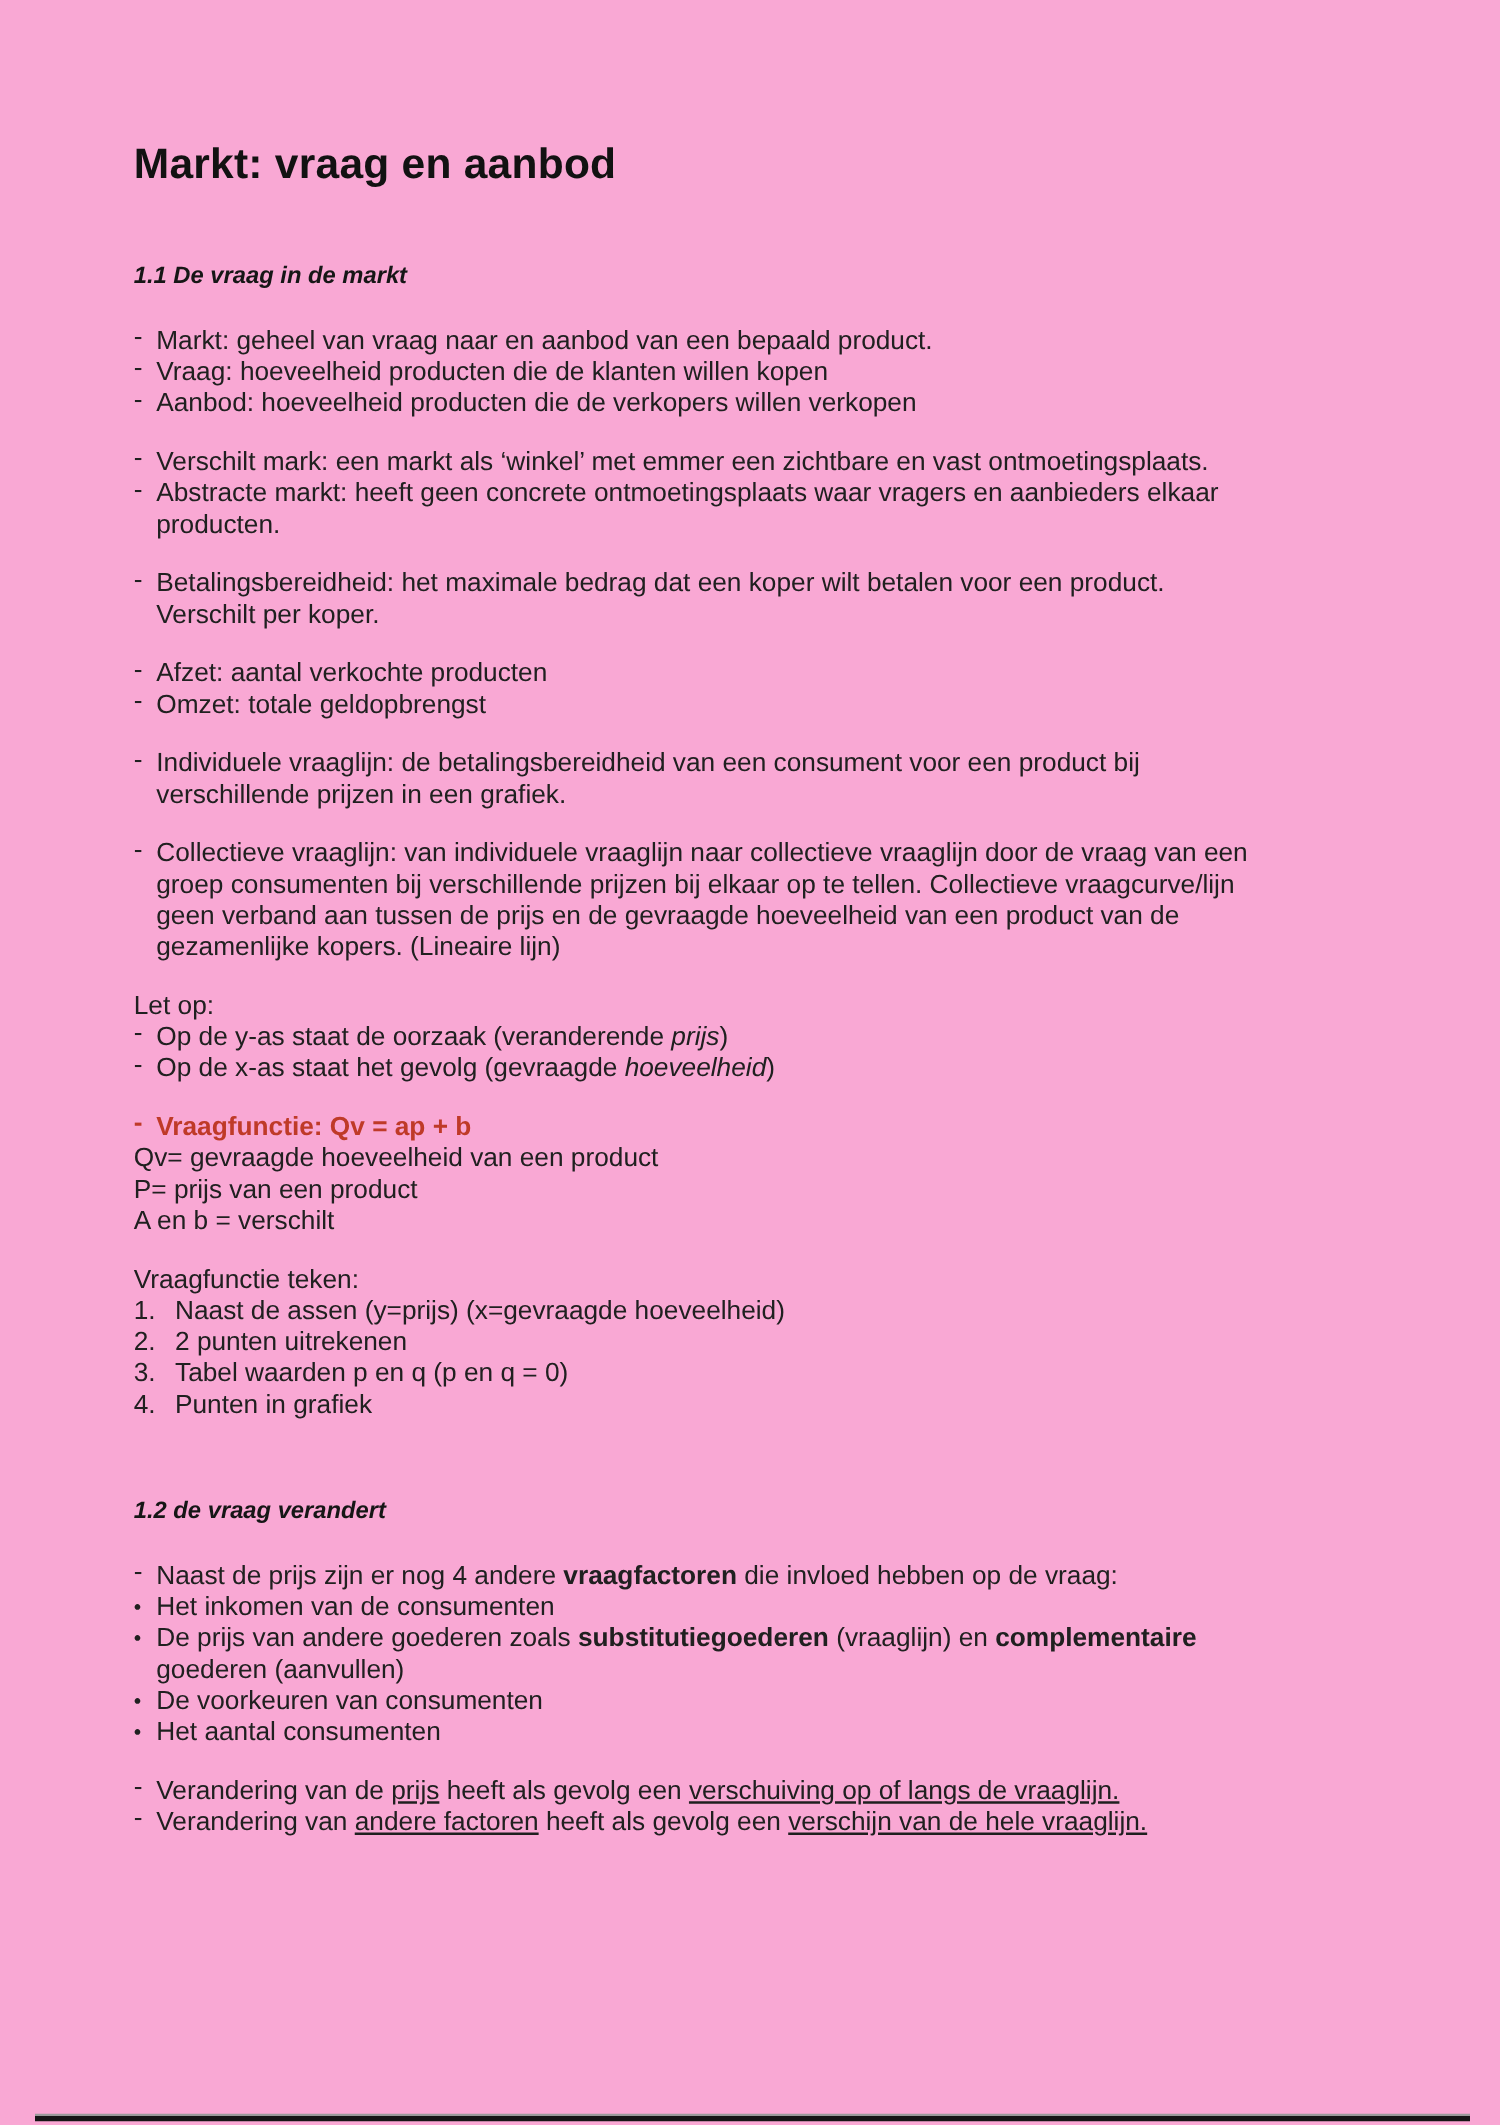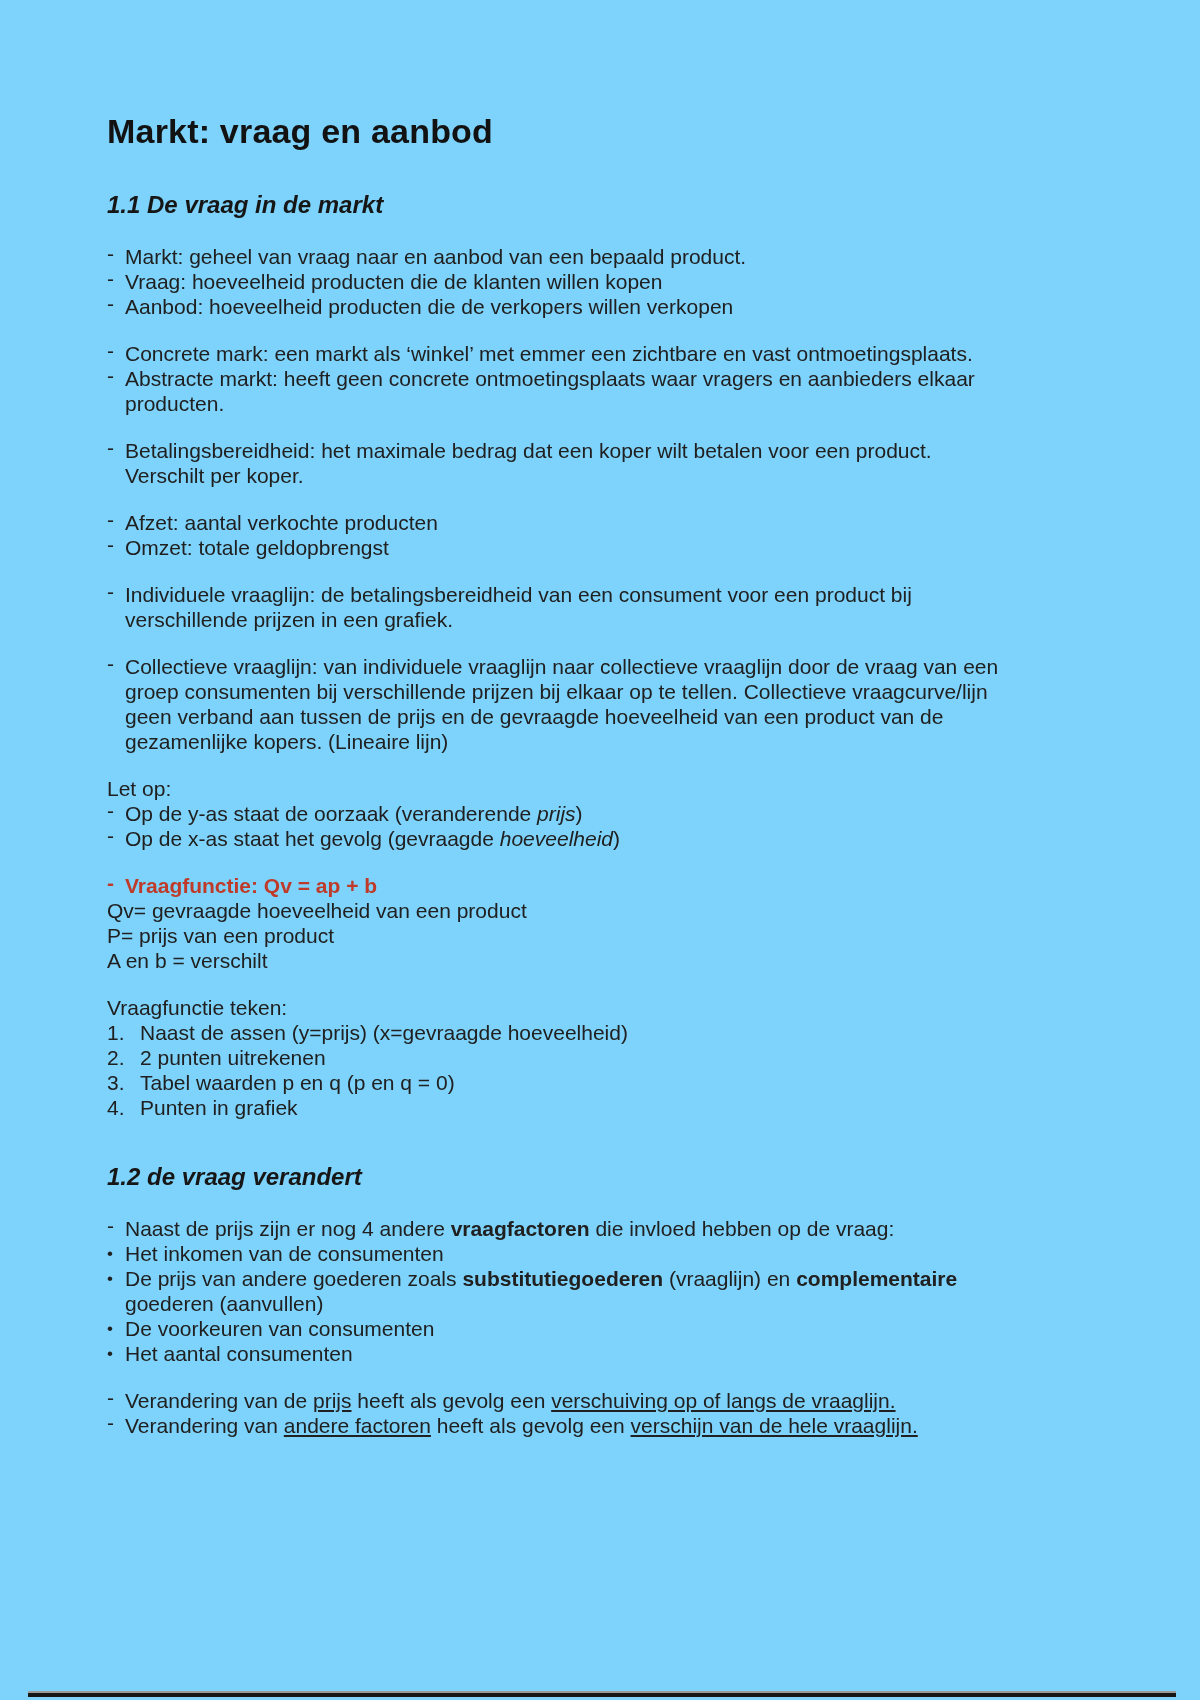--- a/index.html
+++ b/index.html
@@ -8,30 +8,30 @@
   }
   html,body{margin:0;padding:0;}
   body{
     width:1200px;height:1700px;
     background:#ffffff;
     font-family:"Liberation Sans", sans-serif;
     color:var(--ink);
     position:relative;
     overflow:hidden;
   }
-  .page{position:absolute;inset:0;background:#7dd3fc;}
+  .page{position:absolute;inset:0;background:#f9a8d4;}
   .doc{padding:114px 60px 0 107px;}
 
   h1.title{
     font-size:34px;line-height:34px;font-weight:bold;
     margin:0;color:#121212;letter-spacing:0.2px;
   }
   h2.heading{
-    font-size:24px;line-height:26px;font-weight:bold;font-style:italic;
-    margin:44px 0 26px 0;color:#161616;
+    font-size:19px;line-height:26px;font-weight:bold;font-style:italic;
+    margin:60px 0 26px 0;color:#161616;
   }
   .group{
     font-size:21px;line-height:25px;
     margin:0 0 22px 0;
   }
   .row{display:flex;align-items:flex-start;}
   .marker{
     flex:0 0 18px;
     user-select:none;
   }
@@ -67,21 +67,21 @@
           <span class="text"><span class="seg">Vraag: hoeveelheid producten die de klanten willen kopen</span></span>
         </div>
         <div class="row">
           <span class="marker dash">-</span>
           <span class="text"><span class="seg">Aanbod: hoeveelheid producten die de verkopers willen verkopen</span></span>
         </div>
       </div>
       <div class="group">
         <div class="row">
           <span class="marker dash">-</span>
-          <span class="text"><span class="seg">Concrete mark: een markt als ‘winkel’ met emmer een zichtbare en vast ontmoetingsplaats.</span></span>
+          <span class="text"><span class="seg">Verschilt mark: een markt als ‘winkel’ met emmer een zichtbare en vast ontmoetingsplaats.</span></span>
         </div>
         <div class="row">
           <span class="marker dash">-</span>
           <span class="text"><span class="seg">Abstracte markt: heeft geen concrete ontmoetingsplaats waar vragers en aanbieders elkaar</span><br><span class="seg">producten.</span></span>
         </div>
       </div>
       <div class="group">
         <div class="row">
           <span class="marker dash">-</span>
           <span class="text"><span class="seg">Betalingsbereidheid: het maximale bedrag dat een koper wilt betalen voor een product.</span><br><span class="seg">Verschilt per koper.</span></span>

